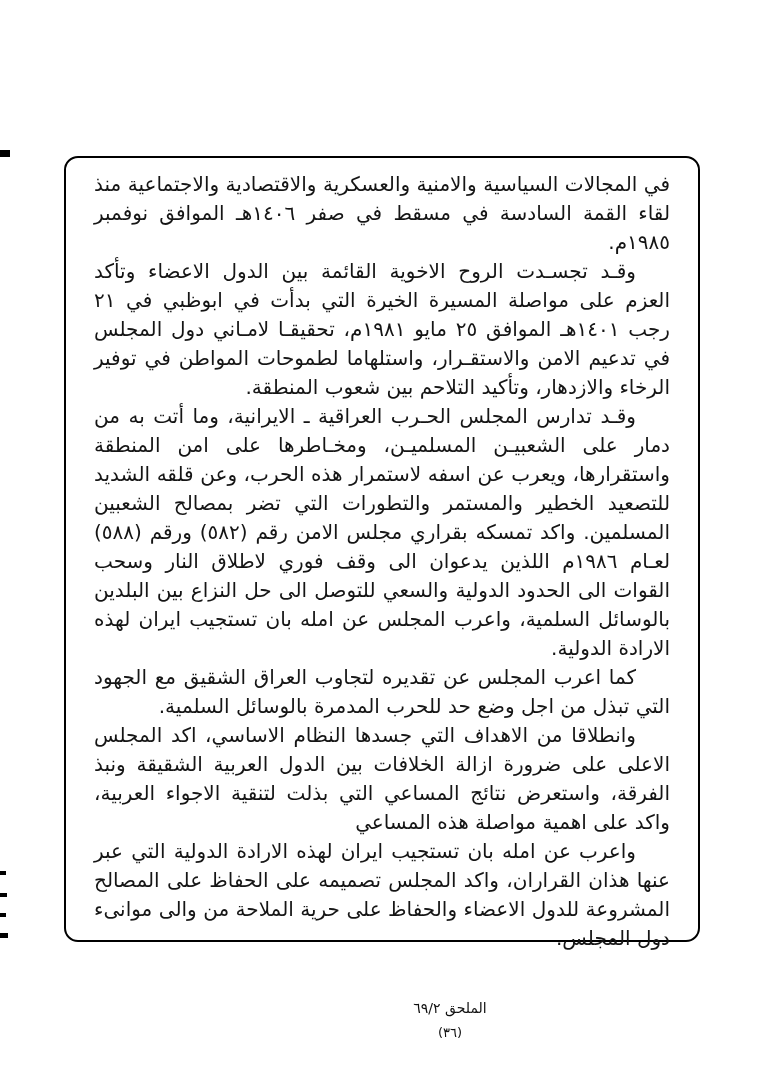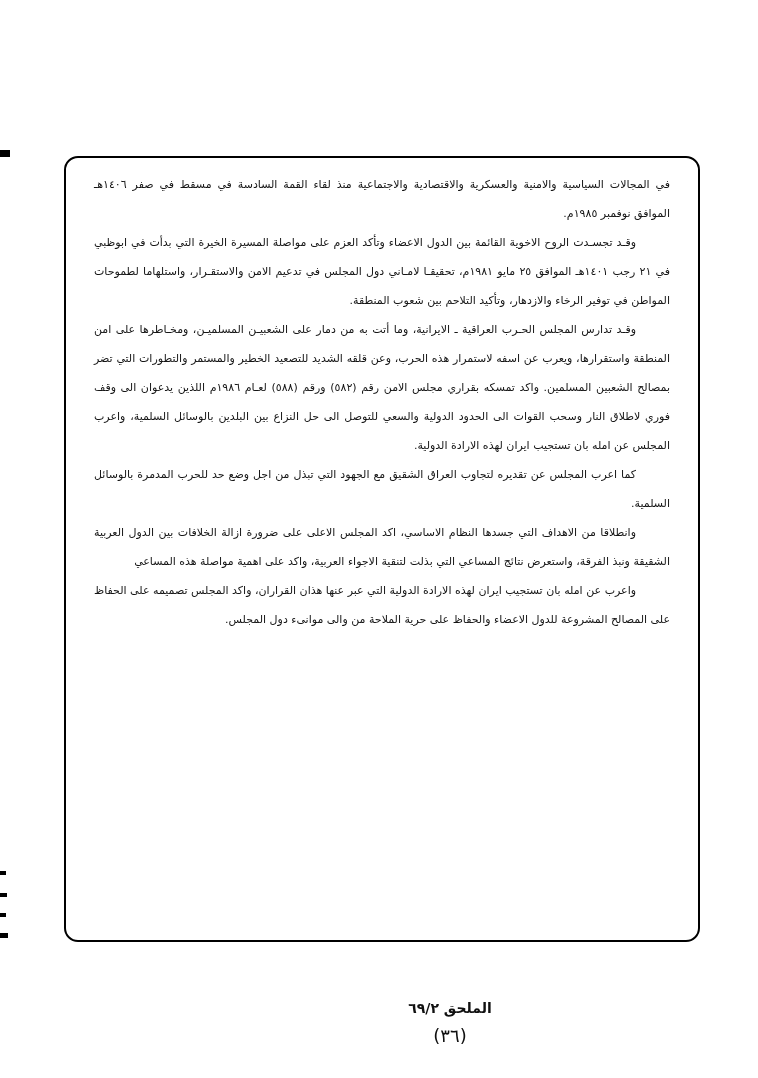--- a/index.html
+++ b/index.html
@@ -36,48 +36,48 @@
     height: 786px;
     border: 2px solid #000;
     border-radius: 14px;
     box-sizing: border-box;
     padding: 12px 28px 12px 28px;
     background: #ffffff;
   }
   .doc-text {
     direction: rtl;
     text-align: justify;
-    font-size: 11px;
+    font-size: 20px;
     line-height: 29px;
     color: #151515;
   }
   .doc-text p {
     margin: 0;
     text-indent: 34px; 
   }
   .doc-text p.no-indent {
     text-indent: 0;
   }
 
   .footer {
     position: absolute;
     left: 330px;
     top: 1000px;
     width: 240px;
     text-align: center;
     direction: rtl;
   }
   .annex {
-    font-weight: bold;
+    font-weight: normal;
     font-size: 14px;
     color: #101010;
   }
   .pagenum {
     margin-top: 9px;
-    font-size: 18px;
+    font-size: 13px;
     color: #101010;
   }
 </style>
 </head>
 <body>
 
 <div class="page">
 
   <div class="scan-mark mark-1"></div>
   <div class="scan-mark mark-2"></div>

